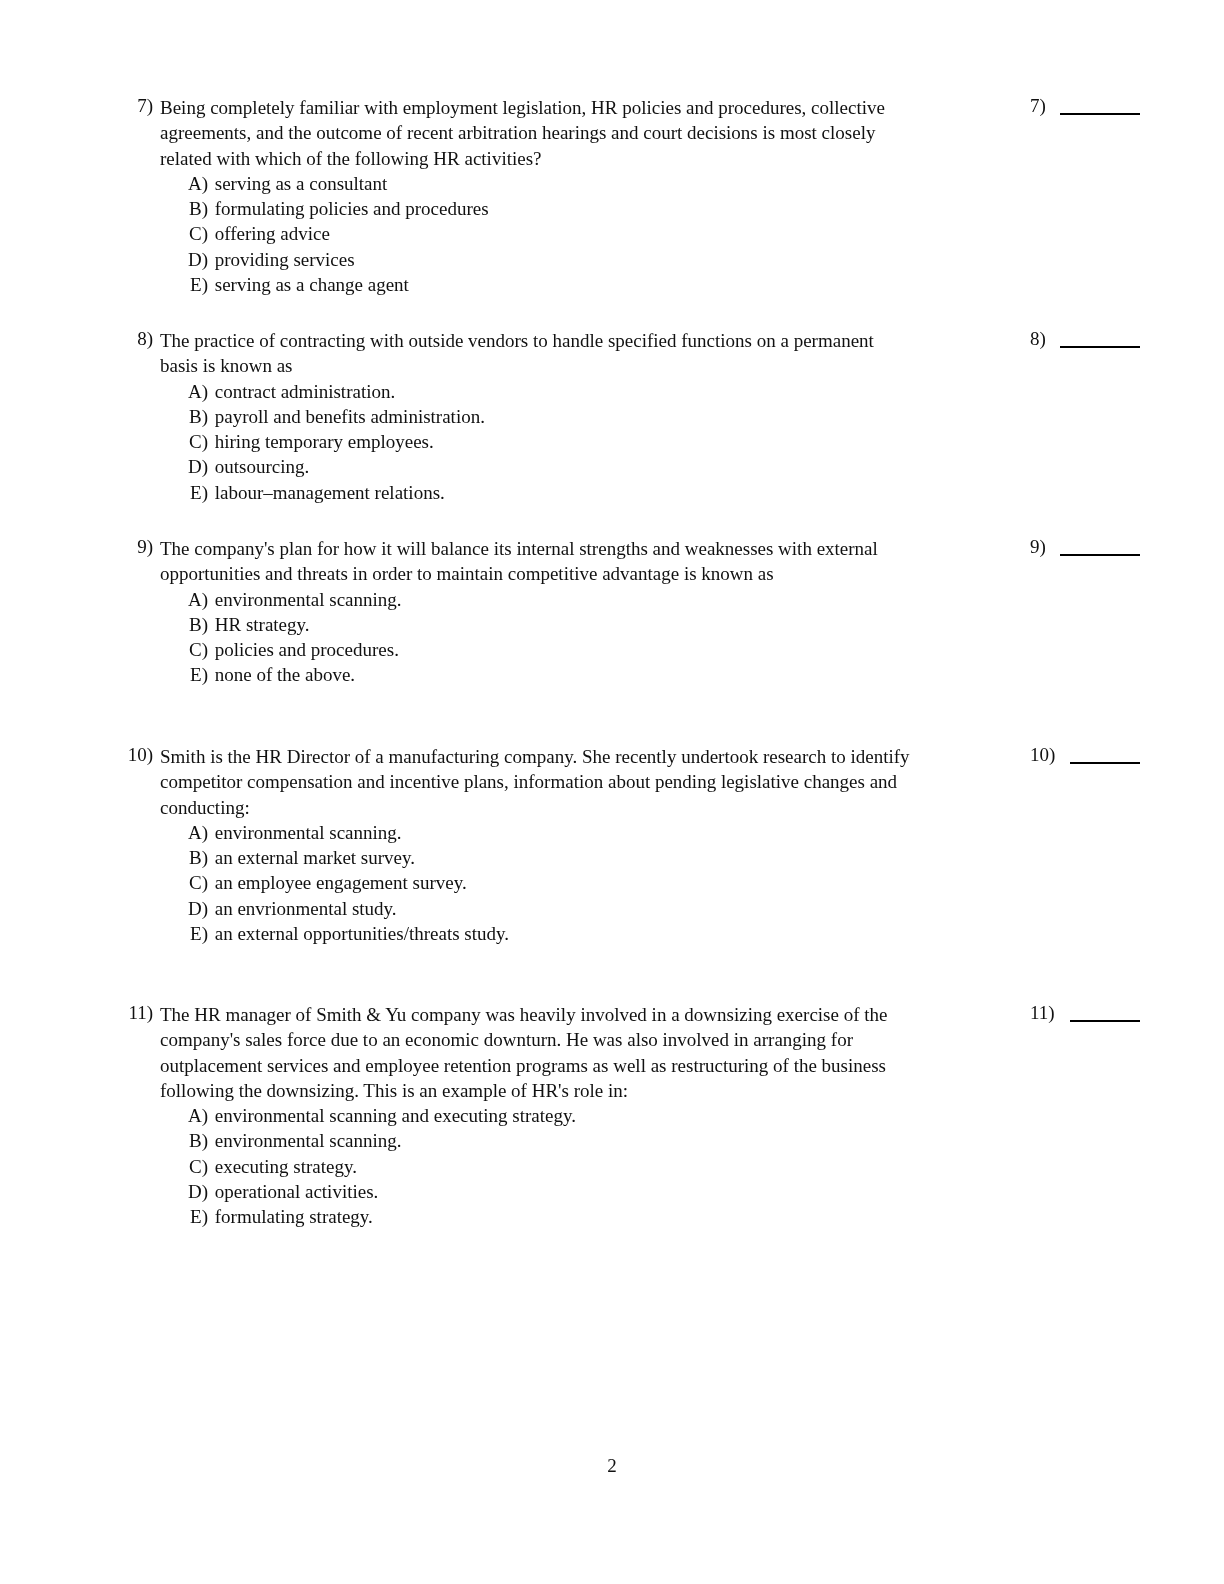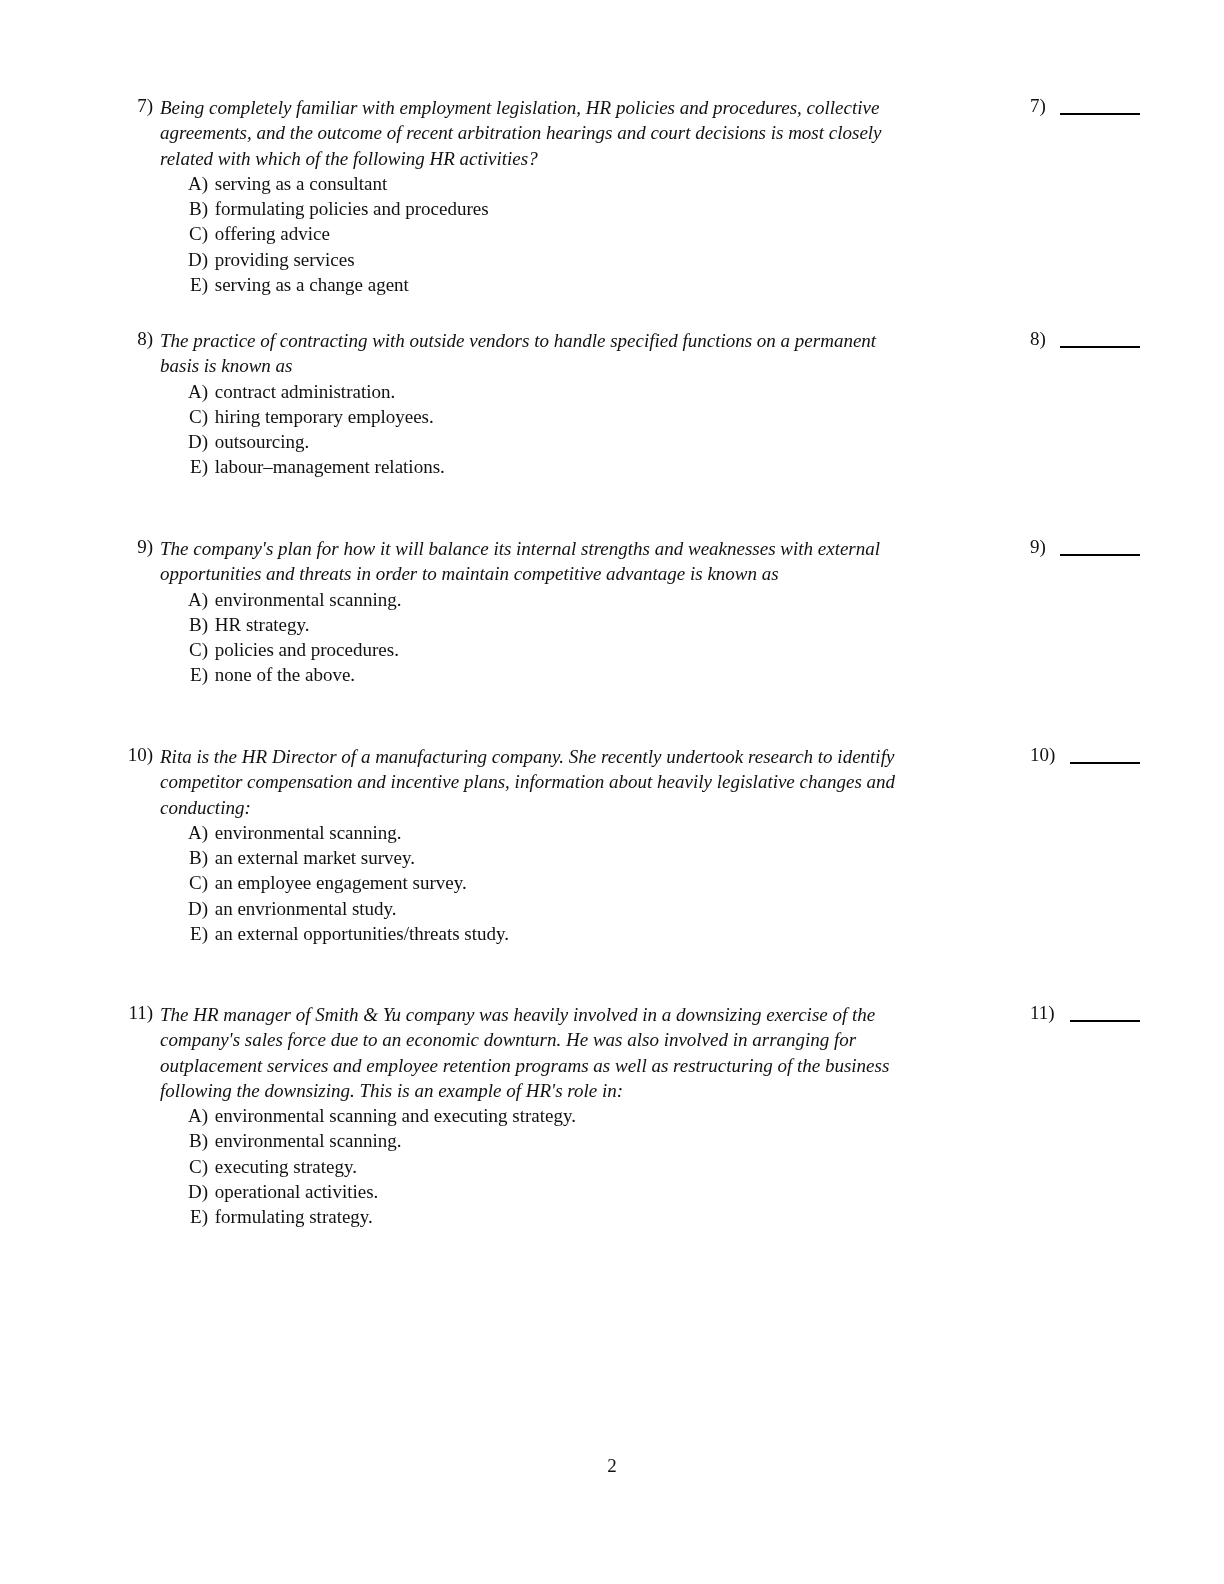--- a/index.html
+++ b/index.html
@@ -5,21 +5,21 @@
   html, body { margin: 0; padding: 0; background: #ffffff; }
   body {
     width: 1224px; height: 1584px; position: relative; overflow: hidden;
     font-family: "Liberation Serif", "DejaVu Serif", serif;
     color: #111;
     font-size: 19px;
   }
   .question { position: absolute; left: 0; width: 1224px; }
   .qnum { position: absolute; text-align: right; width: 40px; left: 113px; }
   .line { position: absolute; left: 160px; white-space: nowrap; line-height: 25.3px; }
-  .stem-line { display: block; height: 25.3px; font-style: italic; }
+  .stem-line { display: block; height: 25.3px; }
   .choice { display: block; height: 25.3px; padding-left: 20px; }
   .choice .letter { display: inline-block; width: 28px; text-align: right; margin-right: 2px; }
   .answer-num { position: absolute; left: 1030px; }
   .answer-blank { position: absolute; left: 1060px; width: 80px; border-bottom: 2px solid #000; height: 18px; }
   .answer-blank.wide { left: 1070px; width: 70px; }
   .page-number { position: absolute; top: 1455px; left: 0; width: 1224px; text-align: center; }
 </style>
 </head>
 <body>
 
@@ -38,20 +38,21 @@
       </div>
       <span class="answer-num">7)</span>
       <span class="answer-blank"></span>
     </div>
     <div class="question" style="top: 328px;">
       <span class="qnum">8)</span>
       <div class="line">
         <span class="stem-line">The practice of contracting with outside vendors to handle specified functions on a permanent</span>
         <span class="stem-line">basis is known as</span>
         <span class="choice"><span class="letter">A)</span> <span>contract administration.</span></span>
+        <span class="choice"><span class="letter">B)</span> <span>payroll and benefits administration.</span></span>
         <span class="choice"><span class="letter">C)</span> <span>hiring temporary employees.</span></span>
         <span class="choice"><span class="letter">D)</span> <span>outsourcing.</span></span>
         <span class="choice"><span class="letter">E)</span> <span>labour–management relations.</span></span>
       </div>
       <span class="answer-num">8)</span>
       <span class="answer-blank"></span>
     </div>
     <div class="question" style="top: 536px;">
       <span class="qnum">9)</span>
       <div class="line">
@@ -61,22 +62,22 @@
         <span class="choice"><span class="letter">B)</span> <span>HR strategy.</span></span>
         <span class="choice"><span class="letter">C)</span> <span>policies and procedures.</span></span>
         <span class="choice"><span class="letter">E)</span> <span>none of the above.</span></span>
       </div>
       <span class="answer-num">9)</span>
       <span class="answer-blank"></span>
     </div>
     <div class="question" style="top: 744px;">
       <span class="qnum">10)</span>
       <div class="line">
-        <span class="stem-line">Rita is the HR Director of a manufacturing company. She recently undertook research to identify</span>
-        <span class="stem-line">competitor compensation and incentive plans, information about heavily legislative changes and</span>
+        <span class="stem-line">Smith is the HR Director of a manufacturing company. She recently undertook research to identify</span>
+        <span class="stem-line">competitor compensation and incentive plans, information about pending legislative changes and</span>
         <span class="stem-line">conducting:</span>
         <span class="choice"><span class="letter">A)</span> <span>environmental scanning.</span></span>
         <span class="choice"><span class="letter">B)</span> <span>an external market survey.</span></span>
         <span class="choice"><span class="letter">C)</span> <span>an employee engagement survey.</span></span>
         <span class="choice"><span class="letter">D)</span> <span>an envrionmental study.</span></span>
         <span class="choice"><span class="letter">E)</span> <span>an external opportunities/threats study.</span></span>
       </div>
       <span class="answer-num">10)</span>
       <span class="answer-blank wide"></span>
     </div>

